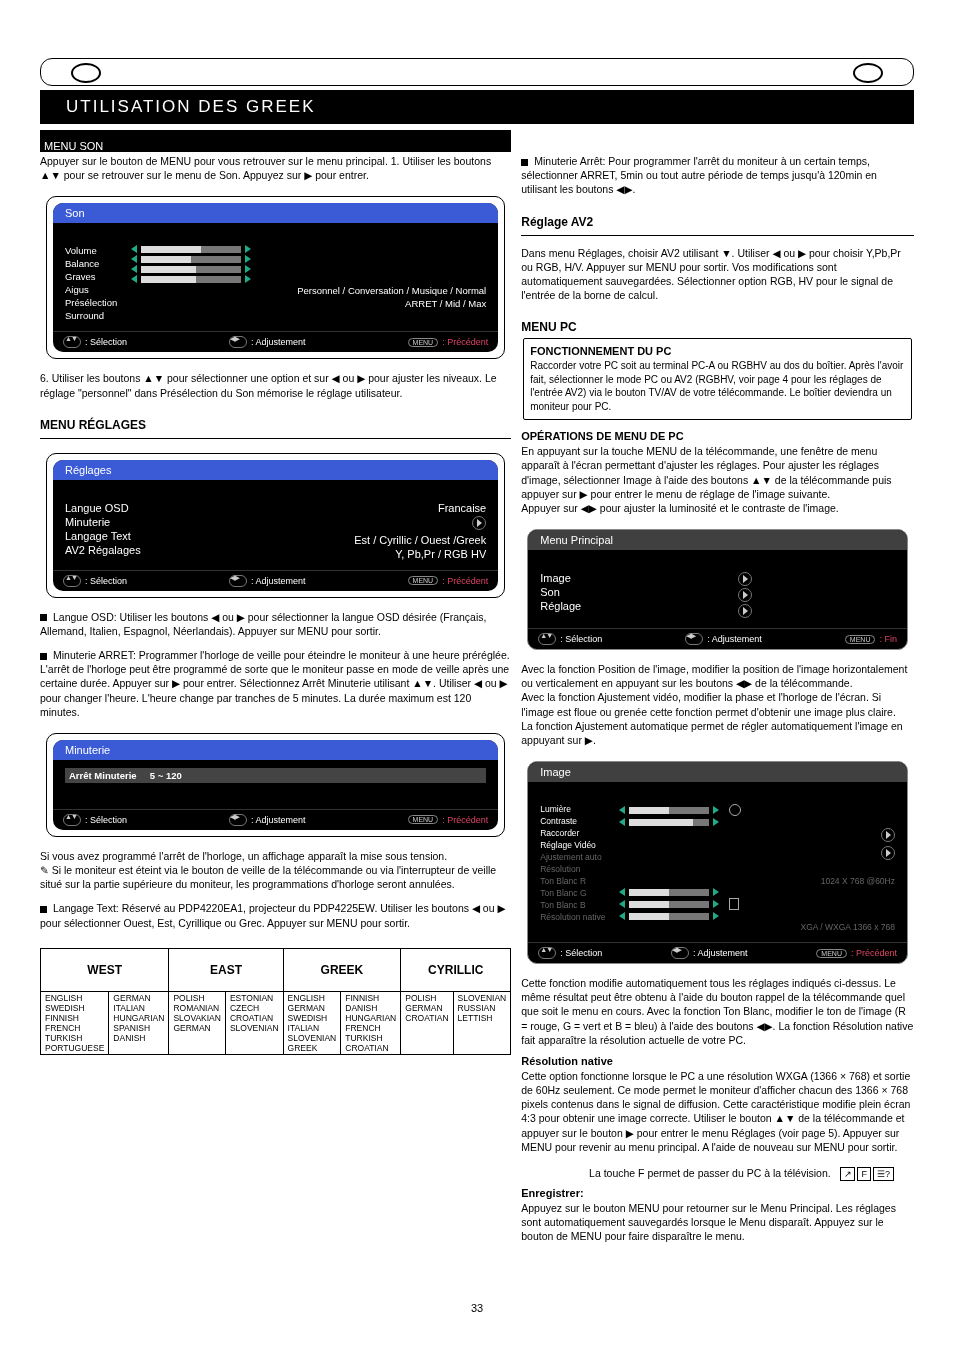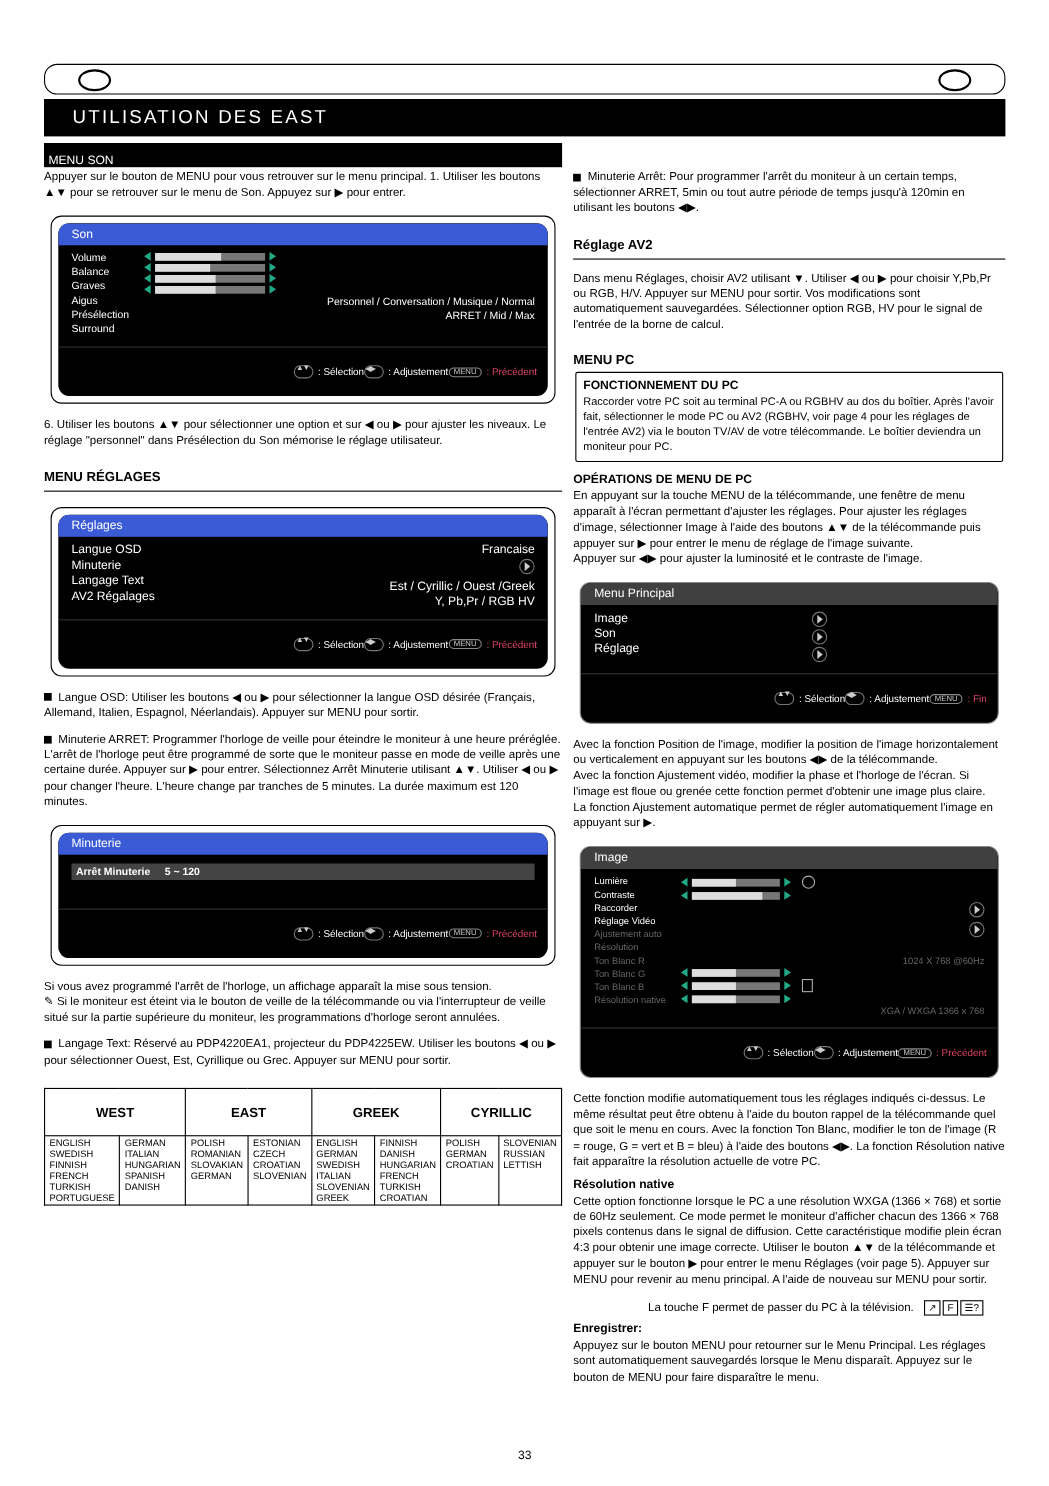--- a/index.html
+++ b/index.html
@@ -107,20 +107,21 @@
     padding: 4px 12px;
     font-size: 11px;
   }
   .osd-title.red {
     background:#404040;
   }
   .osd-body {
     padding: 6px 12px 10px 12px;
     display: flex;
     gap: 14px;
+    margin-top: 16px;
   }
   .osd-labels {
     display: flex;
     flex-direction: column;
     gap: 2px;
   }
   .osd-values {
     display: flex;
     flex-direction: column;
     gap: 2px;
@@ -159,22 +160,22 @@
     border:1px solid #777;border-radius:50%;
     position:relative;
   }
   .play-ic::after{
     content:"";position:absolute;left:4px;top:2px;
     border-top:4px solid transparent;border-bottom:4px solid transparent;
     border-left:5px solid #ccc;
   }
   .osd-footer {
     display: flex;
-    justify-content: flex-end;
-    padding: 16px 10px;
+    justify-content: space-between;
+    padding: 4px 10px;
     font-size: 9px;
     border-top: 1px solid #333;
   }
   .osd-footer .seg {
     display: flex;
     align-items: center;
     gap: 4px;
   }
   .osd-footer .seg.last { color: #d46; }
   .ficon {
@@ -232,21 +233,21 @@
 <body>
 
 <div class="page">
 
   <div class="topbar">
     <div class="ring"></div>
     <div class="ring right"></div>
   </div>
 
   <div class="blackstrip header">
-    <span>UTILISATION DES EAST</span>
+    <span>UTILISATION DES GREEK</span>
   </div>
 
   <div class="cols">
 
     <div class="col">
       <div class="blackstrip">
         <span style="font-size:11px;margin-left:4px">MENU SON</span>
       </div>
       <div class="txt">Appuyer sur le bouton de MENU pour vous retrouver sur le menu principal. 1. Utiliser les boutons ▲▼ pour se retrouver sur le menu de Son. Appuyez sur ▶ pour entrer.</div>
 

